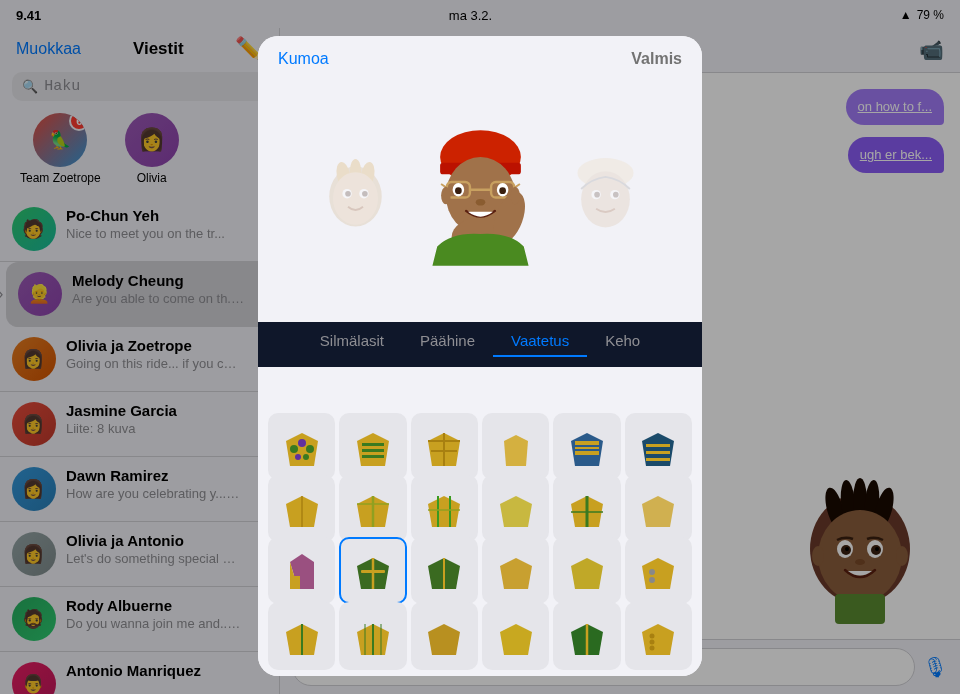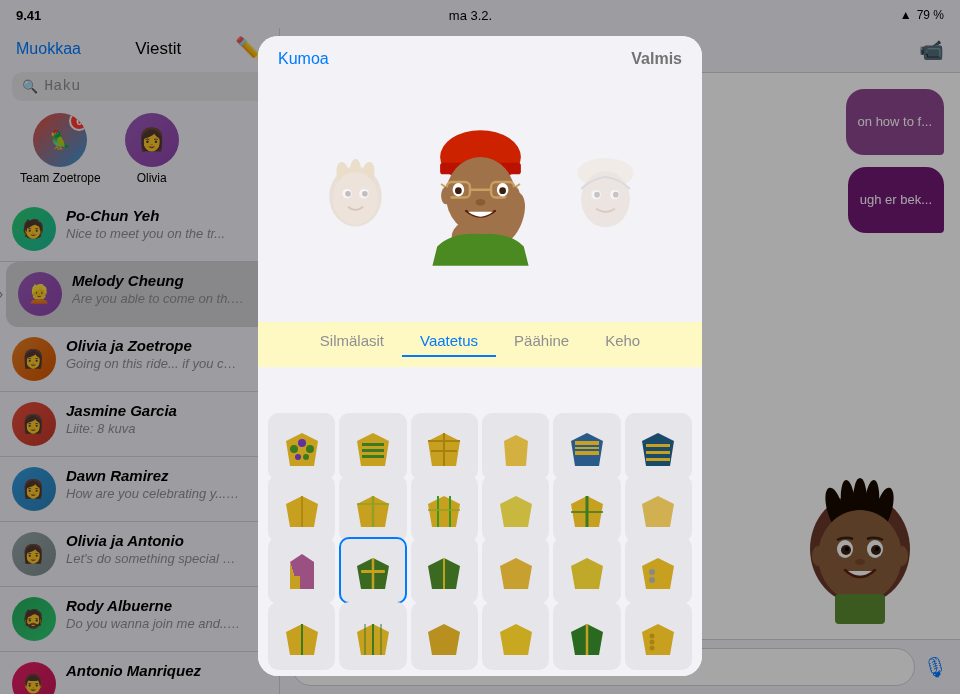--- a/index.html
+++ b/index.html
@@ -74,21 +74,21 @@
       justify-content: space-between;
       align-items: center;
     }
     .sidebar-muokkaa {
       color: #007aff;
       font-size: 16px;
       font-weight: 400;
     }
     .sidebar-title {
       font-size: 17px;
-      font-weight: 400;
+      font-weight: 700;
       color: #000;
     }
     .sidebar-compose {
       color: #007aff;
       font-size: 22px;
     }
 
     .search-bar {
       margin: 4px 12px 8px;
       background: #e5e5ea;
@@ -183,21 +183,20 @@
       display: flex;
       align-items: center;
       justify-content: center;
       font-size: 18px;
       color: #fff;
       overflow: hidden;
     }
     .conv-info {
       flex: 1;
       min-width: 0;
-      font-style: italic;
     }
     .conv-name {
       font-size: 15px;
       font-weight: 600;
       color: #000;
       margin-bottom: 2px;
     }
     .conv-preview {
       font-size: 13px;
       color: #8e8e93;
@@ -239,27 +238,28 @@
       flex: 1;
       padding: 16px;
       overflow-y: auto;
       display: flex;
       flex-direction: column;
       gap: 8px;
     }
 
     .bubble-right {
       align-self: flex-end;
-      background: #701a75;
+      background: #8b5cf6;
       color: #fff;
-      padding: 24px 12px;
+      padding: 9px 12px;
       border-radius: 18px 18px 4px 18px;
       max-width: 200px;
       font-size: 15px;
       line-height: 1.4;
+      text-decoration: underline;
     }
 
     .memoji-display {
       position: absolute;
       bottom: 60px;
       right: 20px;
       width: 160px;
       height: 160px;
     }
 
@@ -353,21 +353,21 @@
       align-items: center;
       justify-content: center;
     }
 
     
     .category-tabs {
       display: flex;
       justify-content: center;
       gap: 0;
       padding: 4px 10px 10px;
-      background: #fef9c3;
+      background: #0f172a;
     }
     .cat-tab {
       padding: 6px 18px;
       font-size: 15px;
       color: #8e8e93;
       cursor: pointer;
       border-bottom: 2px solid transparent;
     }
     .cat-tab.active {
       color: #007aff;
@@ -682,22 +682,22 @@
             <circle cx="31" cy="43" r="3" fill="#3a2010"></circle>
             <circle cx="51" cy="43" r="3" fill="#3a2010"></circle>
             <path d="M30 58 Q40 65 50 58" stroke="#8b4513" stroke-width="2" fill="none"></path>
             <path d="M14 37 Q25 26 40 24 Q55 26 66 37" stroke="#888" stroke-width="2" fill="none"></path>
           </svg>
         </div>
       </div>
 
       <div class="category-tabs">
         <div class="cat-tab">Silmälasit</div>
+        <div class="cat-tab">Päähine</div>
         <div class="cat-tab active">Vaatetus</div>
-        <div class="cat-tab">Päähine</div>
         <div class="cat-tab">Keho</div>
       </div>
 
       <div class="clothing-grid">
 
         <div class="clothing-item">
           <svg class="cloth-svg" viewBox="0 0 52 52">
               <path d="M10 20 L26 12 L42 20 L38 45 L14 45 Z" fill="#c8a020"></path>
               <circle cx="18" cy="28" r="4" fill="#3a7a20"></circle>
               <circle cx="26" cy="22" r="4" fill="#6030a0"></circle>

